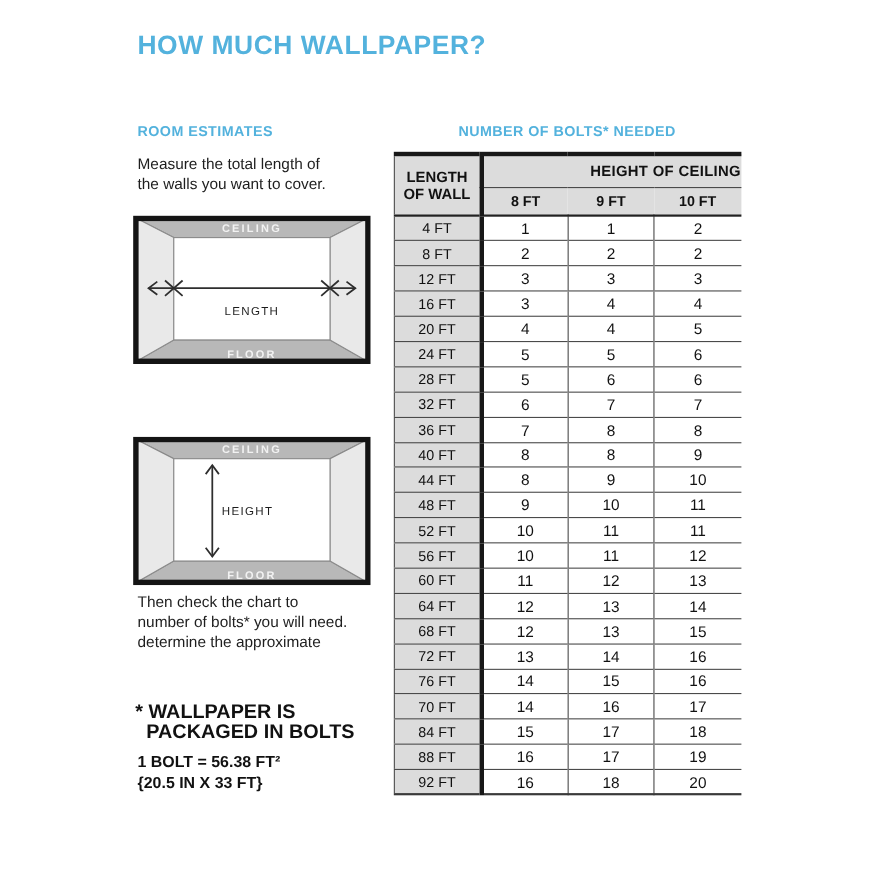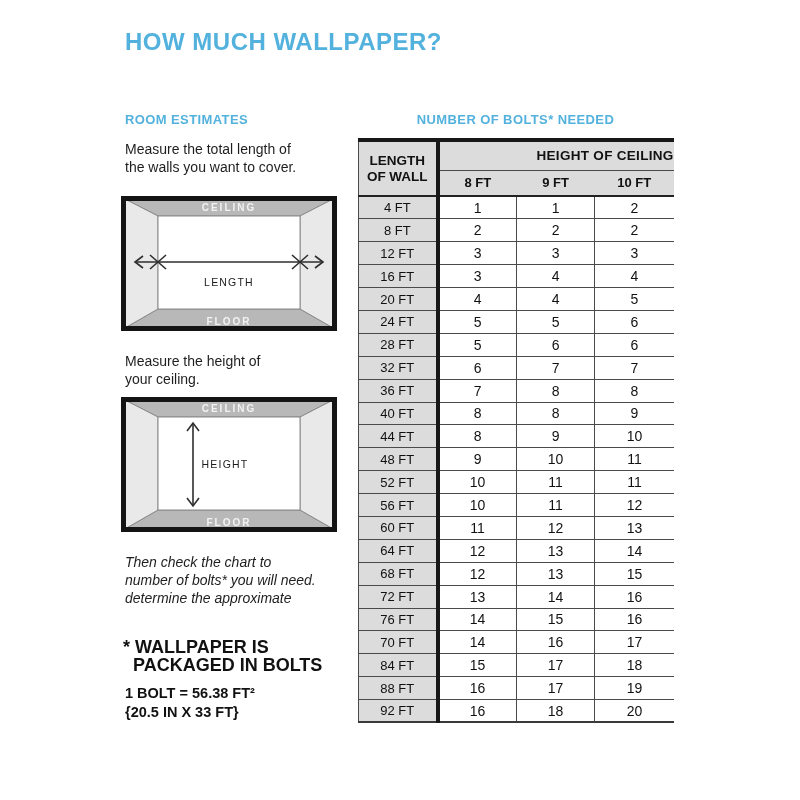--- a/index.html
+++ b/index.html
@@ -24,21 +24,21 @@
   }
   #room-heading { left: 125px; top: 112px; }
   #table-heading { left: 358px; top: 112px; width: 315px; text-align: center; }
 
   .para {
     position: absolute; left: 125px;
     font-size: 14px; line-height: 18px; color: #1e1e1e;
   }
   #step1 { top: 140px; }
   #step2 { top: 352px; }
-  #step3 { top: 553px; font-style: italic; }
+  #step3 { top: 538px; }
 
   .diagram { position: absolute; left: 121px; width: 190px; height: 135px; }
   #diagram1 { top: 196px; }
   #diagram2 { top: 397px; }
   .diagram svg { display: block; width: 216px; height: 135px; }
   .diag-caption { font-size: 10px; letter-spacing: 2px; fill: #f2f2f2; font-weight: bold; }
   .diag-dim { font-size: 10.5px; letter-spacing: 1.2px; fill: #1c1c1c; }
 
   .footnote {
     position: absolute; left: 123px; top: 638px;
@@ -125,24 +125,20 @@
         <path d="M194 60 L202 66 L194 72"></path>
         <line x1="29" y1="59" x2="45" y2="73"></line>
         <line x1="29" y1="73" x2="45" y2="59"></line>
         <line x1="171" y1="59" x2="187" y2="73"></line>
         <line x1="171" y1="73" x2="187" y2="59"></line>
       </g>
       <text x="108" y="90" text-anchor="middle" class="diag-dim">LENGTH</text>
     </svg>
   </div>
 
-  <div class="para" id="step2">
-    <div>Measure the height of</div>
-    <div>your ceiling.</div>
-  </div>
 
   <div class="diagram" id="diagram2">
     <svg viewBox="0 0 216 135">
       <polygon points="2,2 214,2 179,20 37,20" fill="#b8b8b8" stroke="#8a8a8a" stroke-width="1"></polygon>
       <polygon points="2,133 214,133 179,113 37,113" fill="#b8b8b8" stroke="#8a8a8a" stroke-width="1"></polygon>
       <polygon points="2,2 37,20 37,113 2,133" fill="#e9e9e9" stroke="#8a8a8a" stroke-width="1"></polygon>
       <polygon points="214,2 179,20 179,113 214,133" fill="#e9e9e9" stroke="#8a8a8a" stroke-width="1"></polygon>
       <rect x="37" y="20" width="142" height="93" fill="#ffffff" stroke="#8a8a8a" stroke-width="1"></rect>
       <rect x="2.5" y="2.5" width="211" height="130" fill="none" stroke="#141414" stroke-width="5"></rect>
       <text x="108" y="15" text-anchor="middle" class="diag-caption">CEILING</text>

